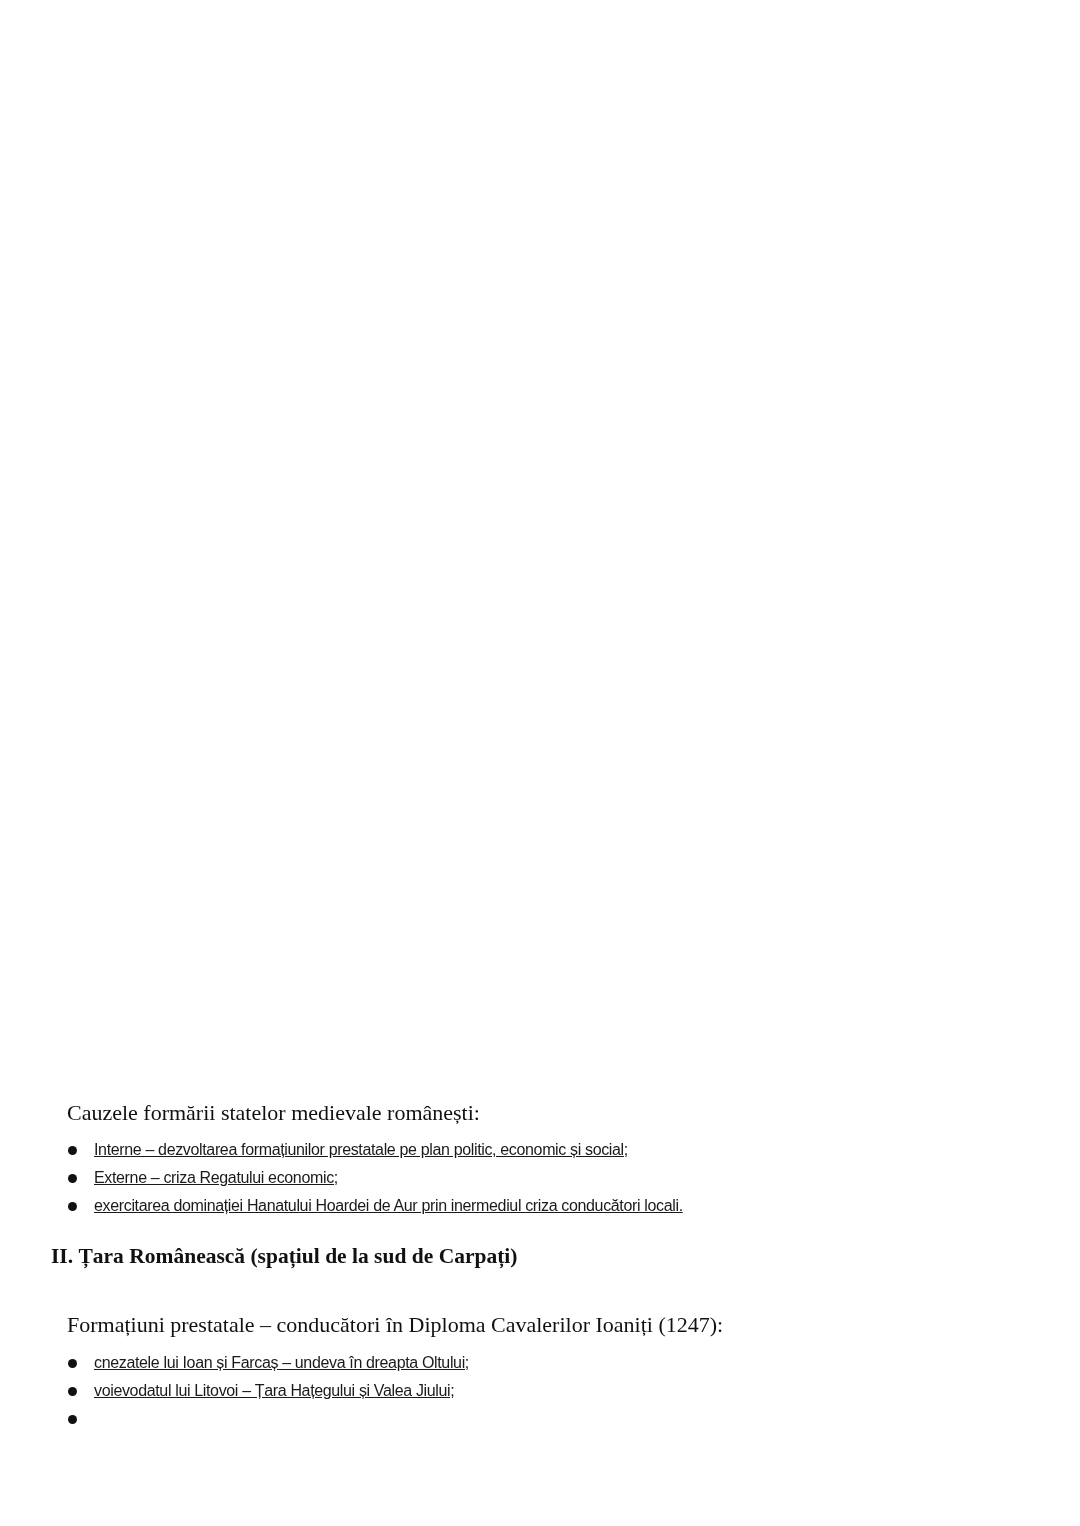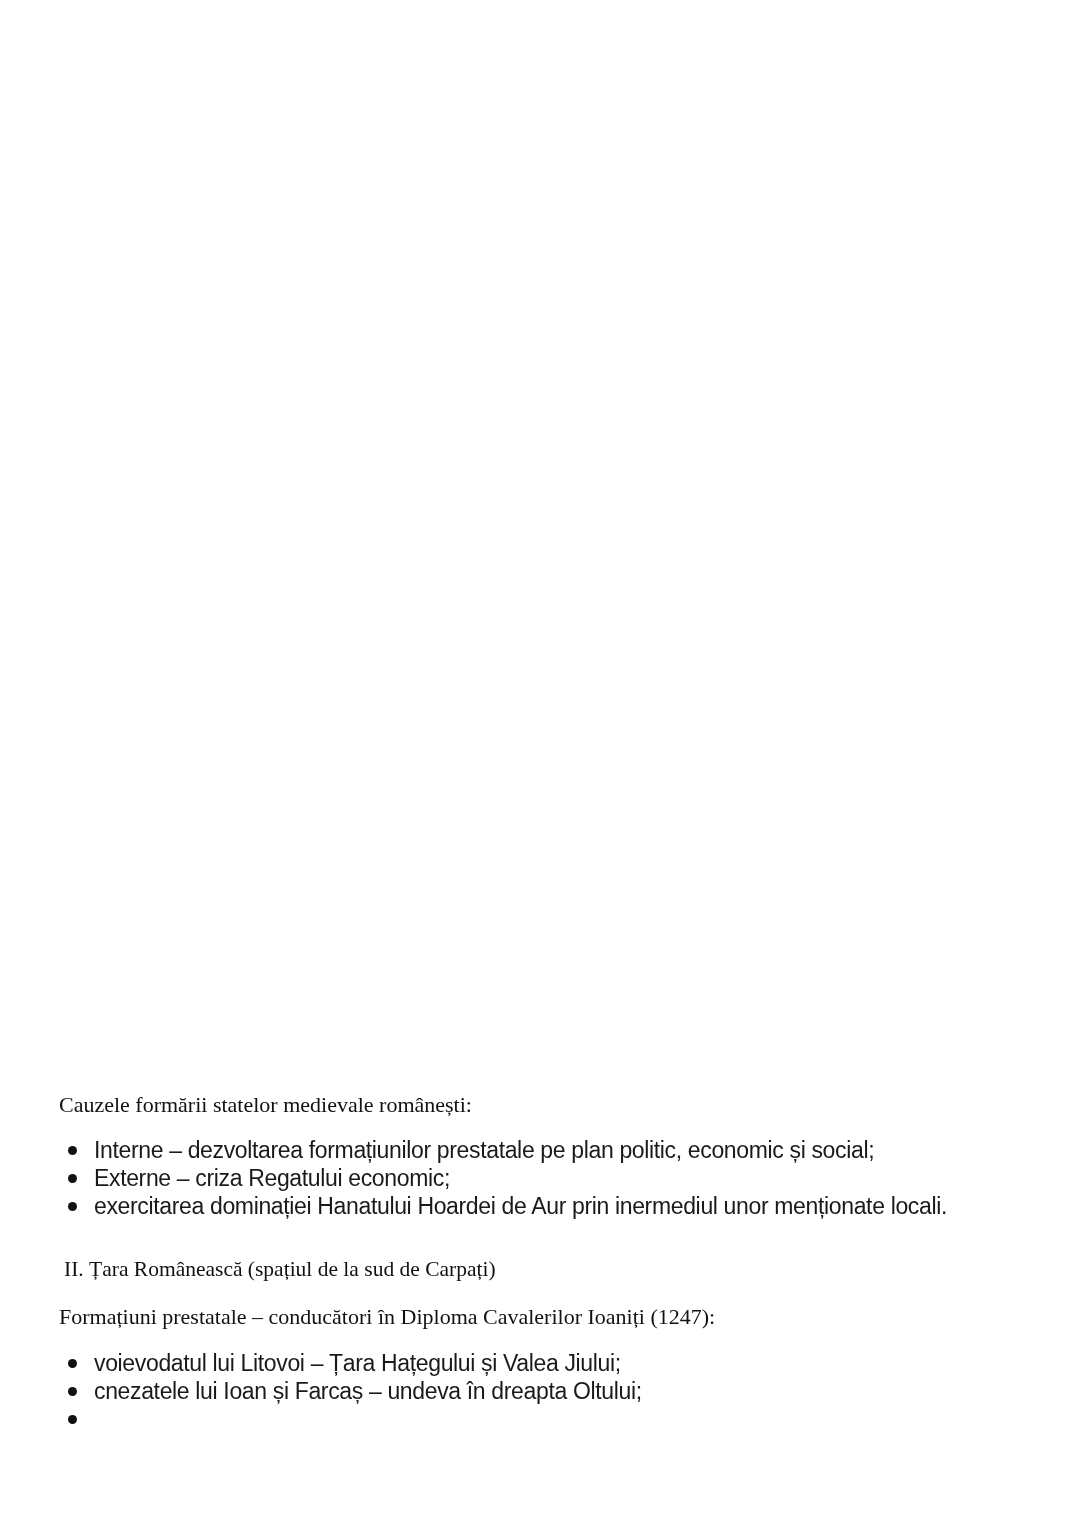--- a/index.html
+++ b/index.html
@@ -26,47 +26,48 @@
     }
     .sans {
       font-family: "Liberation Sans", "DejaVu Sans", sans-serif;
     }
     .para {
       position: absolute;
       left: 51px;
       font-size: 22px;
       line-height: 26px;
       white-space: nowrap;
-      margin: 8px;
+      margin: 16px;
     }
     .heading {
       position: absolute;
       left: 51px;
       font-size: 21.5px;
-      font-weight: normal;
+      font-weight: bold;
       line-height: 26px;
       white-space: nowrap;
-      margin: 13px;
+      margin: 0;
     }
     .bullets {
       position: absolute;
       left: 66px;
       margin: 0;
       padding: 0;
       list-style: none;
     }
     .bullets li {
       position: relative;
       height: 28px;
       line-height: 28px;
       padding-left: 28px;
-      font-size: 23px;
+      font-size: 16px;
       letter-spacing: -0.35px;
       white-space: nowrap;
       color: #1a1a1a;
+      text-decoration: underline;
     }
     .bullet-dot {
       position: absolute;
       left: 2px;
       top: 10px;
       width: 9px;
       height: 9px;
       border-radius: 50%;
       background: #111111;
     }
@@ -83,37 +84,37 @@
     <li>
       <span class="bullet-dot"></span>
       <span>Interne – dezvoltarea formațiunilor prestatale pe plan politic, economic și social;</span>
     </li>
     <li>
       <span class="bullet-dot"></span>
       <span>Externe – criza Regatului economic;</span>
     </li>
     <li>
       <span class="bullet-dot"></span>
-      <span>exercitarea dominației Hanatului Hoardei de Aur prin inermediul unor menționate locali.</span>
+      <span>exercitarea dominației Hanatului Hoardei de Aur prin inermediul criza conducători locali.</span>
     </li>
   </ul>
 
   <h2 class="heading serif" style="top:1243px;">II. Țara Românească (spațiul de la sud de Carpați)</h2>
 
   <p class="para serif" style="top:1296px;">
     <span>Formațiuni prestatale – conducători în </span><b>Diploma Cavalerilor Ioaniți (1247):</b>
   </p>
 
   <ul class="bullets sans" style="top:1349px;">
     <li>
       <span class="bullet-dot"></span>
-      <span>voievodatul lui Litovoi – Țara Hațegului și Valea Jiului;</span>
+      <span>cnezatele lui Ioan și Farcaș – undeva în dreapta Oltului;</span>
     </li>
     <li>
       <span class="bullet-dot"></span>
-      <span>cnezatele lui Ioan și Farcaș – undeva în dreapta Oltului;</span>
+      <span>voievodatul lui Litovoi – Țara Hațegului și Valea Jiului;</span>
     </li>
     <li>
       <span class="bullet-dot"></span>
     </li>
   </ul>
 
 </div>
 
 </body></html>

